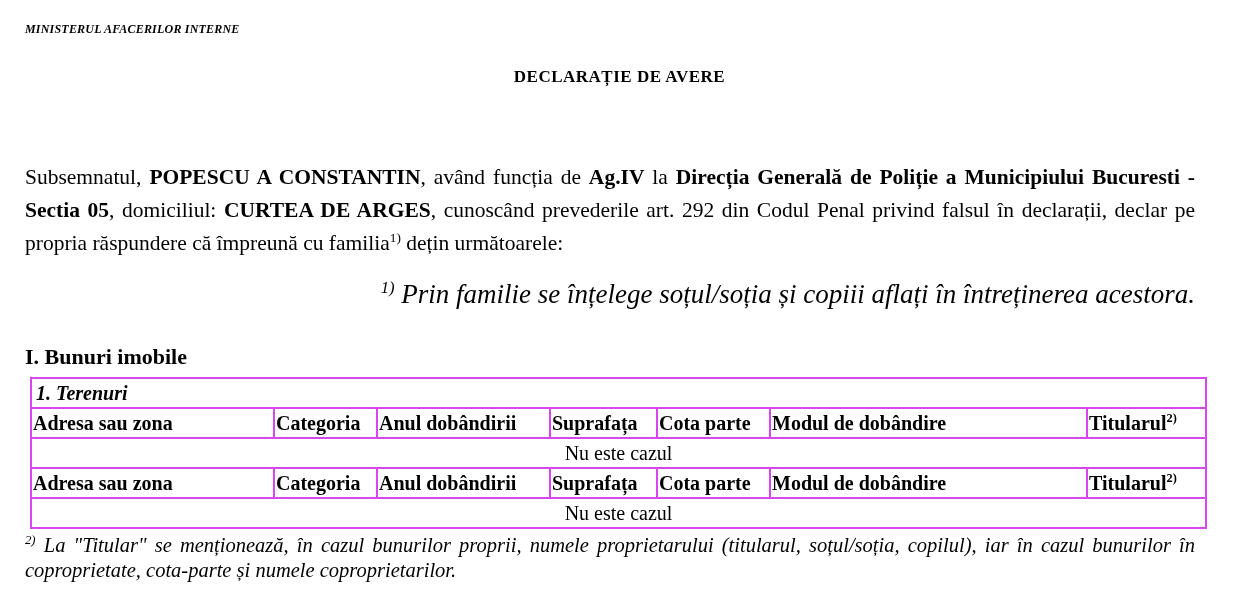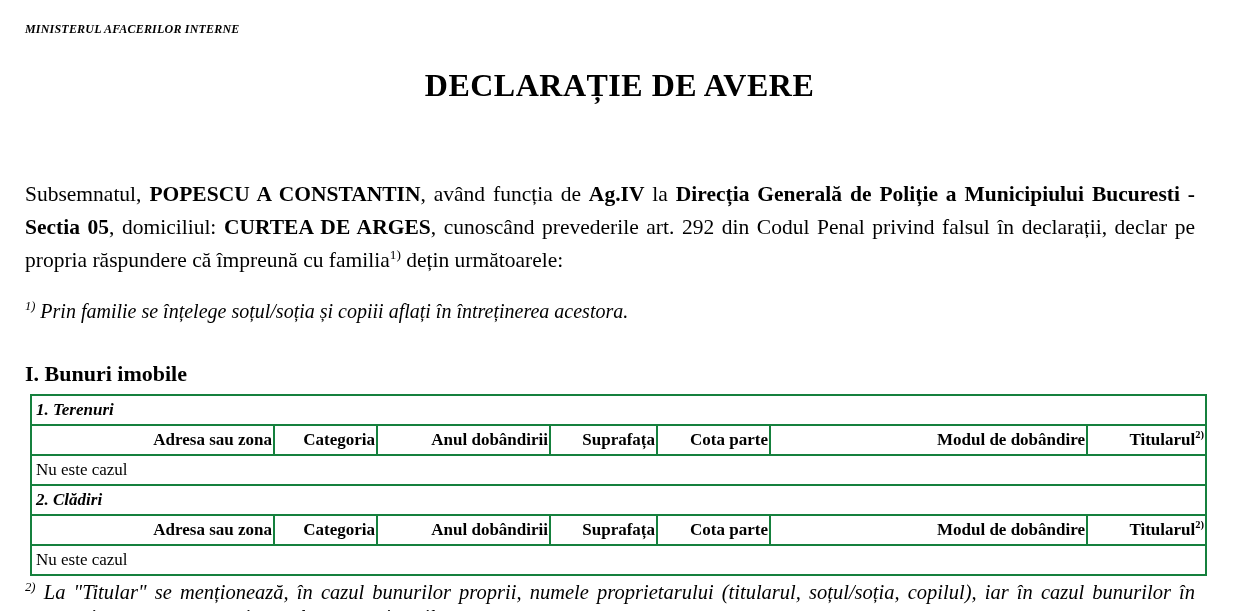--- a/index.html
+++ b/index.html
@@ -17,77 +17,78 @@
   .ministry {
     margin: 22px 0 0 25px;
     font-size: 12px;
     font-weight: bold;
     font-style: italic;
     letter-spacing: 0.2px;
   }
   .doc-title {
     margin-top: 30px;
     text-align: center;
-    font-size: 32px;
+    font-size: 17px;
     font-weight: bold;
     letter-spacing: 0.5px;
   }
   .content {
     margin: 0 44px 0 25px;
   }
   .intro {
     margin-top: 74px;
     font-size: 21.5px;
     line-height: 33px;
     text-align: justify;
   }
   .seg-bold { font-weight: bold; }
   .sup {
     font-size: 62%;
     vertical-align: super;
     line-height: 0;
   }
   .footnote-1 {
     margin-top: 2px;
-    font-size: 20px;
+    font-size: 27px;
     font-style: italic;
     line-height: 25px;
+    text-align: right;
   }
   .section-heading {
     margin-top: 37px;
     font-size: 22px;
     font-weight: bold;
   }
   table.assets-table {
     margin-top: 7px;
     margin-left: 5px;
     width: 1175px;
     border-collapse: collapse;
     table-layout: fixed;
   }
   table.assets-table td {
-    border: 2px solid #15803d;
-    font-size: 17px;
+    border: 2px solid #d946ef;
+    font-size: 20px;
     line-height: 26px;
     padding: 1px 4px;
     overflow: hidden;
     white-space: nowrap;
   }
   tr.row-subsection td {
     font-weight: bold;
     font-style: italic;
     text-align: left;
   }
   tr.row-headers td {
     font-weight: bold;
-    text-align: right;
+    text-align: left;
     padding: 1px 1px;
   }
   tr.row-empty td {
-    text-align: left;
+    text-align: center;
     margin-left: 35px;
   }
   .footnote-2 {
     margin-top: 4px;
     font-size: 20.5px;
     font-style: italic;
     line-height: 25px;
     text-align: justify;
   }
 </style>
@@ -125,23 +126,20 @@
         <td>Categoria</td>
         <td>Anul dobândirii</td>
         <td>Suprafața</td>
         <td>Cota parte</td>
         <td>Modul de dobândire</td>
         <td><span>Titularul</span><sup class="sup">2)</sup></td>
       </tr>
       <tr class="row-empty">
         <td colspan="7">Nu este cazul</td>
       </tr>
-      <tr class="row-subsection">
-        <td colspan="7">2. Clădiri</td>
-      </tr>
       <tr class="row-headers">
         <td>Adresa sau zona</td>
         <td>Categoria</td>
         <td>Anul dobândirii</td>
         <td>Suprafața</td>
         <td>Cota parte</td>
         <td>Modul de dobândire</td>
         <td><span>Titularul</span><sup class="sup">2)</sup></td>
       </tr>
       <tr class="row-empty">

